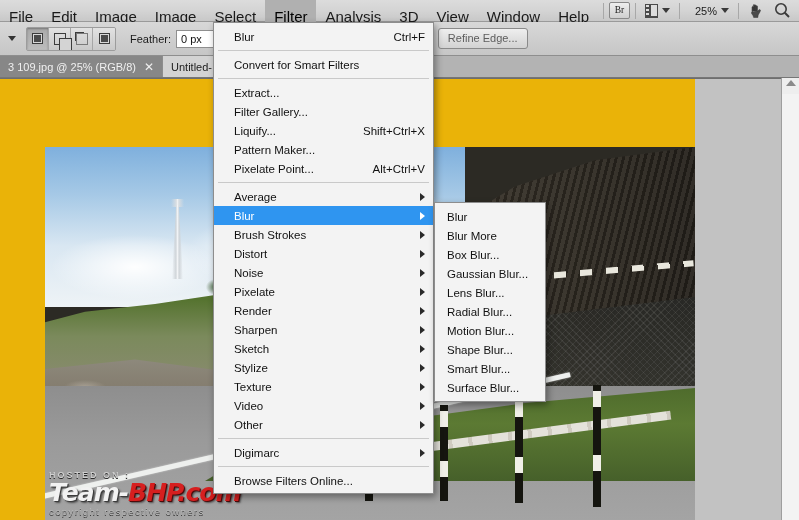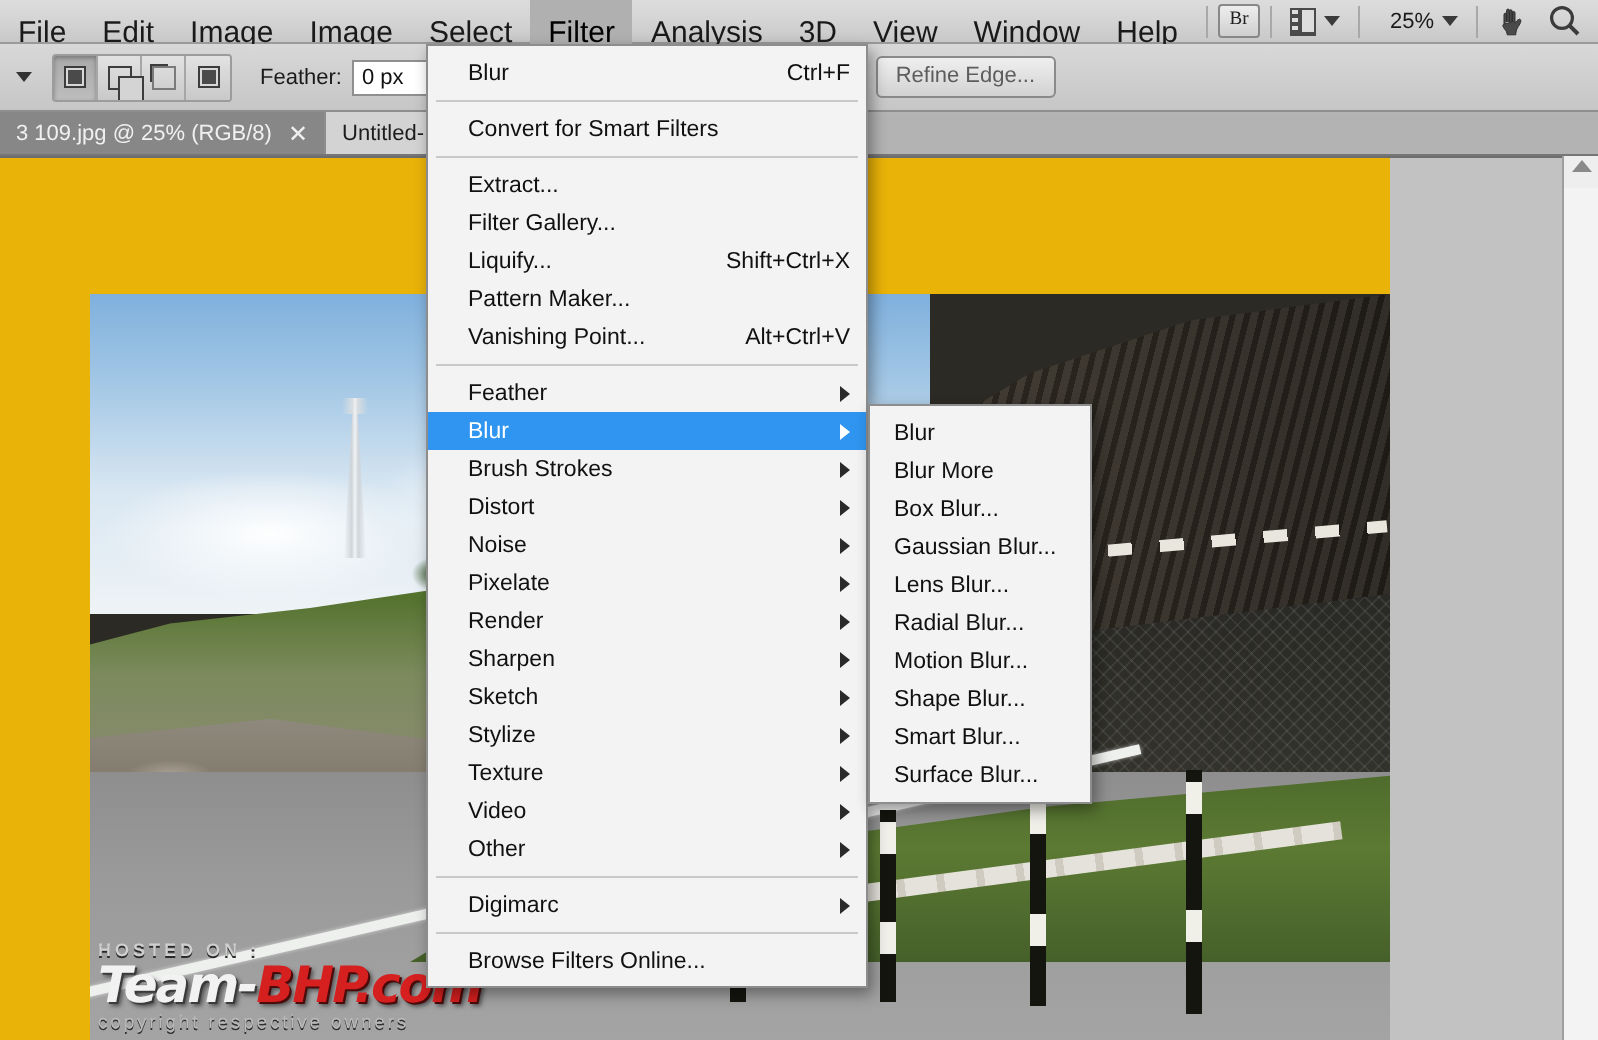--- a/index.html
+++ b/index.html
@@ -409,27 +409,27 @@
       <span>Filter Gallery...</span>
     </div>
     <div class="mrow">
       <span>Liquify...</span>
       <span class="short">Shift+Ctrl+X</span>
     </div>
     <div class="mrow">
       <span>Pattern Maker...</span>
     </div>
     <div class="mrow">
-      <span>Vanishing Point...</span>
+      <span>Pixelate Point...</span>
       <span class="short">Alt+Ctrl+V</span>
     </div>
     <div class="msep"></div>
 
     <div class="mrow">
-      <span>Feather</span>
+      <span>Average</span>
       <span class="arr"></span>
     </div>
     <div class="mrow hl">
       <span>Blur</span>
       <span class="arr"></span>
     </div>
     <div class="mrow">
       <span>Brush Strokes</span>
       <span class="arr"></span>
     </div>

